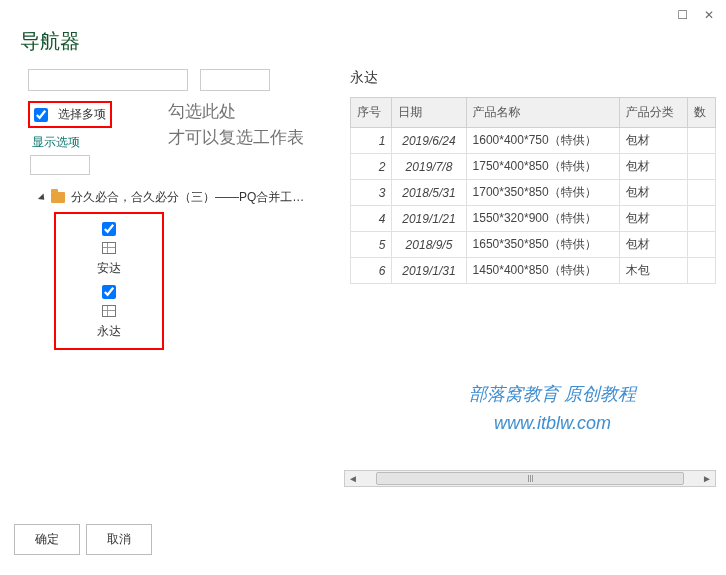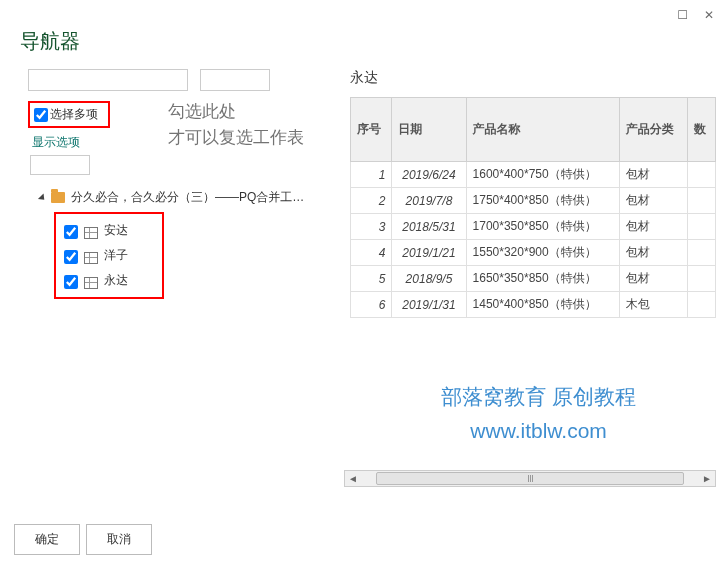--- a/index.html
+++ b/index.html
@@ -42,23 +42,23 @@
   .fake-input {
     border: 1px solid #ccc;
     height: 22px;
     background: #fff;
   }
   .w1 { width: 160px; }
   .w2 { width: 70px; }
   .select-multi {
     display: flex;
     align-items: center;
-    gap: 2px;
+    gap: 10px;
     border: 2px solid #ff0000;
-    padding: 3px 10px 3px 4px;
+    padding: 3px 4px 3px 4px;
     width: fit-content;
     margin-bottom: 6px;
   }
   .select-multi input { margin: 0; width: 14px; height: 14px; }
   .display-opt { margin: 2px 0 4px 4px; color: #0f766e; }
   .fake-dd {
     border: 1px solid #ccc;
     width: 60px;
     height: 20px;
     margin-left: 2px;
@@ -111,23 +111,24 @@
     max-width: 240px;
   }
   .tree-items {
     border: 2px solid #ff0000;
     margin-left: 14px;
     padding: 4px 6px;
     width: 110px;
   }
   .tree-item {
     display: flex;
-    align-items: flex-end;
+    align-items: center;
     gap: 6px;
     padding: 4px 2px;
+    flex-direction: column;
   }
   .tree-item input { margin: 0; width: 14px; height: 14px; }
   .sheet-icon {
     width: 14px; height: 12px;
     border: 1px solid #777;
     position: relative;
     background: #fff;
   }
   .sheet-icon::before, .sheet-icon::after {
     content: "";
@@ -139,40 +140,41 @@
   .right-pane { flex: 1; padding-left: 12px; }
   .preview-title { font-size: 14px; margin-bottom: 10px; color: #333; }
   table {
     border-collapse: collapse;
     width: 100%;
     font-size: 12px;
   }
   th {
     background: #f0f0f0;
     border: 1px solid #d0d0d0;
-    padding: 23px 6px;
+    padding: 6px 6px;
     text-align: left;
-    font-weight: bold;
+    font-weight: normal;
     color: #555;
   }
   td {
     border: 1px solid #e0e0e0;
     padding: 4px 6px;
     color: #444;
   }
   .num-col { text-align: right; font-style: italic; }
   .date-col { text-align: center; font-style: italic; }
   .watermark {
     position: absolute;
     right: 90px;
     top: 380px;
     text-align: center;
     color: #3e8ed0;
-    font-size: 21px;
+    font-size: 18px;
     line-height: 1.6;
+    font-style: italic;
   }
   .scrollbar {
     position: absolute;
     left: 344px;
     right: 10px;
     top: 470px;
     height: 17px;
     background: #f0f0f0;
     border: 1px solid #ccc;
     display: flex;
@@ -248,25 +250,20 @@
       </div>
       <div class="tree-items" id="tree-items">
           <div class="tree-item">
             <input type="checkbox" checked="" style="">
             <span class="sheet-icon"></span>
             <span>安达</span>
           </div>
           <div class="tree-item">
             <input type="checkbox" checked="" style="">
             <span class="sheet-icon"></span>
-            <span>洋子</span>
-          </div>
-          <div class="tree-item">
-            <input type="checkbox" checked="" style="">
-            <span class="sheet-icon"></span>
             <span>永达</span>
           </div>
         </div>
     </div>
   </div>
 
   <div class="right-pane">
     <div class="preview-title">永达</div>
     <table>
       <thead>

